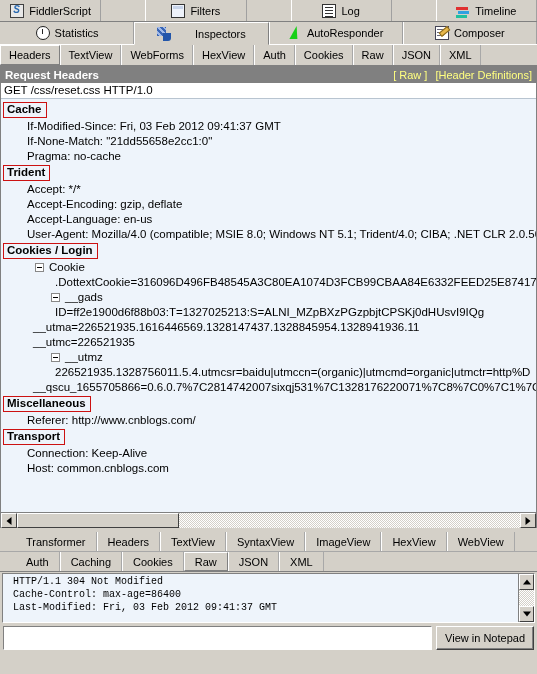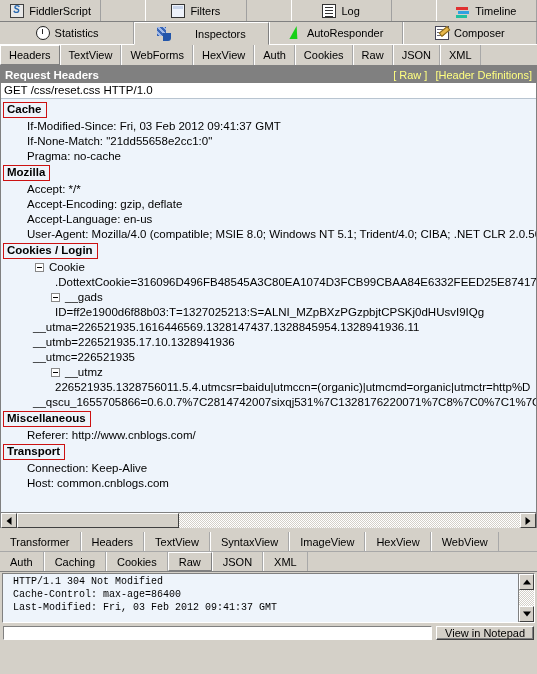--- a/index.html
+++ b/index.html
@@ -238,21 +238,21 @@
   .sthumb {
     position: absolute; left:0; top:0; height:100%; width: 162px;
     background:#d4d0c8;
     border: 1px solid #ffffff; border-right-color:#404040; border-bottom-color:#404040;
     cursor: default;
   }
 
   
   .splitter { height: 4px; background: #d4d0c8; }
   .bottomtabs1, .bottomtabs2 {
-    display: flex; height: 20px; background: #d4d0c8; align-items: stretch;
+    display: flex; height: 20px; background: #d4d0c8; align-items: stretch; padding-left: 16px;
   }
   .btab {
     display: flex; align-items: center; justify-content: center;
     padding: 0 10px; font-size: 11px; color: #000;
     border-right: 1px solid #a8a8a8; border-left: 1px solid #ffffff;
     cursor: default; white-space: nowrap;
   }
   .btab:first-child { border-left: none; }
   .btab.active {
     border: 1px solid #808080; border-top-color:#ffffff; border-left-color:#ffffff;
@@ -284,21 +284,21 @@
   .vbtn { height:16px; background:#d4d0c8; border:1px solid #ffffff;
           border-right-color:#404040;border-bottom-color:#404040; position:relative; cursor:default;}
   .vbtn::after{ content:""; position:absolute; left:50%; top:50%; width:0;height:0; transform:translate(-50%,-50%);}
   .vbtn.up::after{ border-left:4px solid transparent;border-right:4px solid transparent;border-bottom:5px solid #000;}
   .vbtn.down::after{ border-left:4px solid transparent;border-right:4px solid transparent;border-top:5px solid #000;}
   .vtrack{ flex:1 1 auto; background: repeating-conic-gradient(#ffffff 0% 25%, #d4d0c8 0% 50%) 0 0/2px 2px;}
 
   .findrow {
     display: flex; align-items: stretch;
     margin: 3px 3px 0 3px;
-    height: 14px; gap: 4px;
+    height: 24px; gap: 4px;
   }
   .findinput {
     flex: 1 1 auto;
     background: #ffffff;
     border: 1px solid #808080;
     border-right-color:#ffffff; border-bottom-color:#ffffff;
     outline: none;
     font-family: "Liberation Sans", sans-serif;
     font-size: 11px;
     padding: 0 3px;
@@ -383,40 +383,39 @@
 
   <div class="hdrbody">
 
     
     <div class="seclabel">Cache</div>
     <div class="hline">If-Modified-Since: Fri, 03 Feb 2012 09:41:37 GMT</div>
     <div class="hline">If-None-Match: "21dd55658e2cc1:0"</div>
     <div class="hline">Pragma: no-cache</div>
 
     
-    <div class="seclabel">Mozilla</div>
+    <div class="seclabel">Trident</div>
     <div class="hline">Accept: */*</div>
     <div class="hline">Accept-Encoding: gzip, deflate</div>
     <div class="hline">Accept-Language: en-us</div>
     <div class="hline">User-Agent: Mozilla/4.0 (compatible; MSIE 8.0; Windows NT 5.1; Trident/4.0; CIBA; .NET CLR 2.0.50727</div>
 
     
     <div class="seclabel">Cookies / Login</div>
     <div class="treerow lvl1">
       <span class="expander"></span>
       <span>Cookie</span>
     </div>
     <div class="hline ind4">.DottextCookie=316096D496FB48545A3C80EA1074D3FCB99CBAA84E6332FEED25E874171C75814</div>
     <div class="treerow lvl2">
       <span class="expander"></span>
       <span>__gads</span>
     </div>
     <div class="hline ind4">ID=ff2e1900d6f88b03:T=1327025213:S=ALNI_MZpBXzPGzpbjtCPSKj0dHUsvI9IQg</div>
     <div class="hline ind5">__utma=226521935.1616446569.1328147437.1328845954.1328941936.11</div>
-    <div class="hline ind5">__utmb=226521935.17.10.1328941936</div>
     <div class="hline ind5">__utmc=226521935</div>
     <div class="treerow lvl2">
       <span class="expander"></span>
       <span>__utmz</span>
     </div>
     <div class="hline ind4">226521935.1328756011.5.4.utmcsr=baidu|utmccn=(organic)|utmcmd=organic|utmctr=http%D</div>
     <div class="hline ind5">__qscu_1655705866=0.6.0.7%7C2814742007sixqj531%7C1328176220071%7C8%7C0%7C1%7C0</div>
 
     
     <div class="seclabel">Miscellaneous</div>

